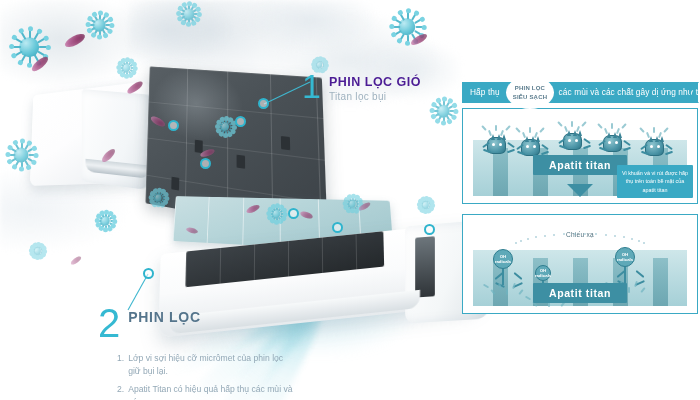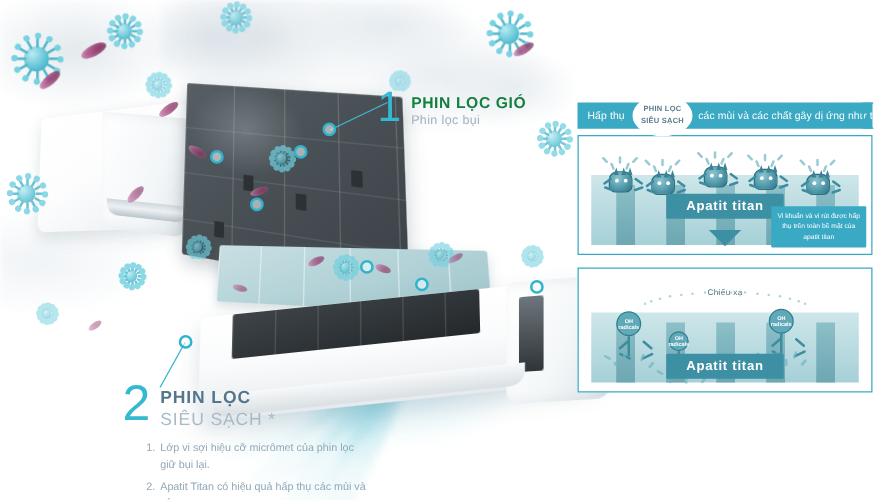--- a/index.html
+++ b/index.html
@@ -178,21 +178,21 @@
     border: 2.4px solid #2fb4cd; background: rgba(255,255,255,.55);
   }
 
   .callout { position: absolute; display: flex; align-items: flex-start; gap: 9px; }
   .callout .num {
     font-size: 34px; font-weight: 400; color: #35b9d2; line-height: .86;
     letter-spacing: -1px;
   }
   .callout .txt { padding-top: 3px; }
   .callout .t1 {
-    font-size: 12.5px; font-weight: bold; color: #15803d; letter-spacing: .5px;
+    font-size: 12.5px; font-weight: bold; color: #4c1d95; letter-spacing: .5px;
     white-space: nowrap;
   }
   .callout .t2 {
     font-size: 10px; color: #9fb2bf; letter-spacing: .3px; margin-top: 2px;
     white-space: nowrap;
   }
   .callout2 .t1 { font-size: 14px; color: #55758c; letter-spacing: .7px; }
   .callout2 .t2 { font-size: 14px; color: #a8bac6; letter-spacing: .7px; font-weight: normal; }
   .callout2 .num { font-size: 40px; }
 
@@ -587,29 +587,28 @@
   <div class="dot" style="left:200px; top:158px;"></div>
   <div class="dot" style="left:168px; top:120px;"></div>
   <div class="dot" style="left:288px; top:208px;"></div>
   <div class="dot" style="left:332px; top:222px;"></div>
   <div class="dot" style="left:424px; top:224px;"></div>
 
   <div class="callout" style="left:302px; top:72px;">
     <div class="num">1</div>
     <div class="txt">
       <div class="t1">PHIN LỌC GIÓ</div>
-      <div class="t2">Phin lọc bụi</div>
+      <div class="t2">Titan lọc bụi</div>
     </div>
   </div>
 
   <div class="callout callout2" style="left:98px; top:306px;">
     <div class="num">2</div>
     <div class="txt">
       <div class="t1">PHIN LỌC</div>
-      <div class="t2">SIÊU SẠCH *</div>
     </div>
   </div>
 
   <div class="footnotes">
     <div class="fn">
       <span class="idx">1.</span>
       <span>Lớp vi sợi hiệu cỡ micrômet của phin lọc giữ bụi lại.</span>
     </div>
     <div class="fn">
       <span class="idx">2.</span>

